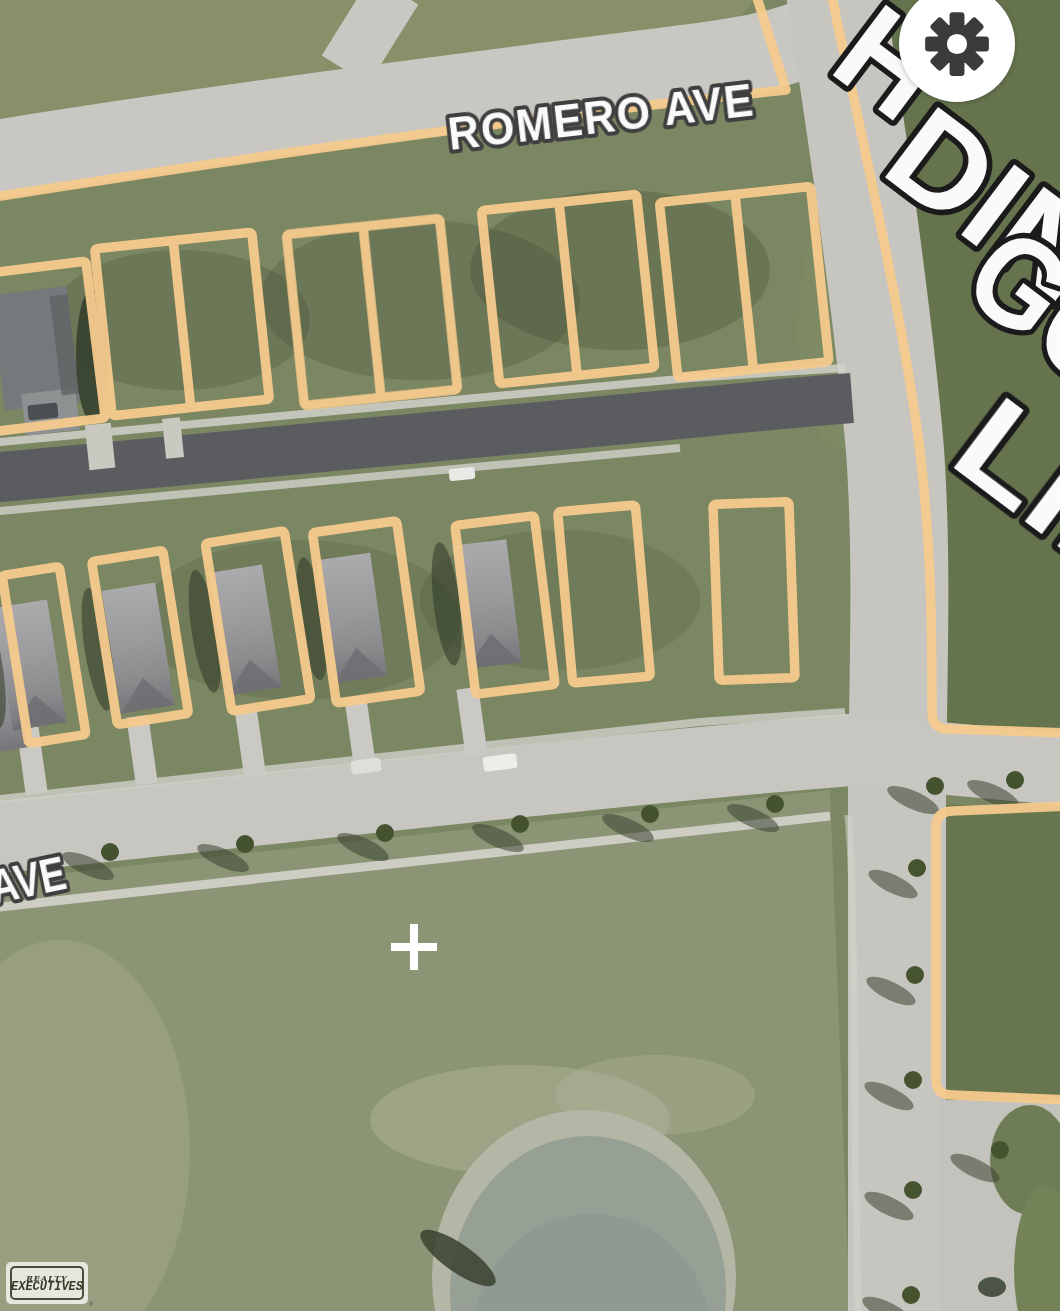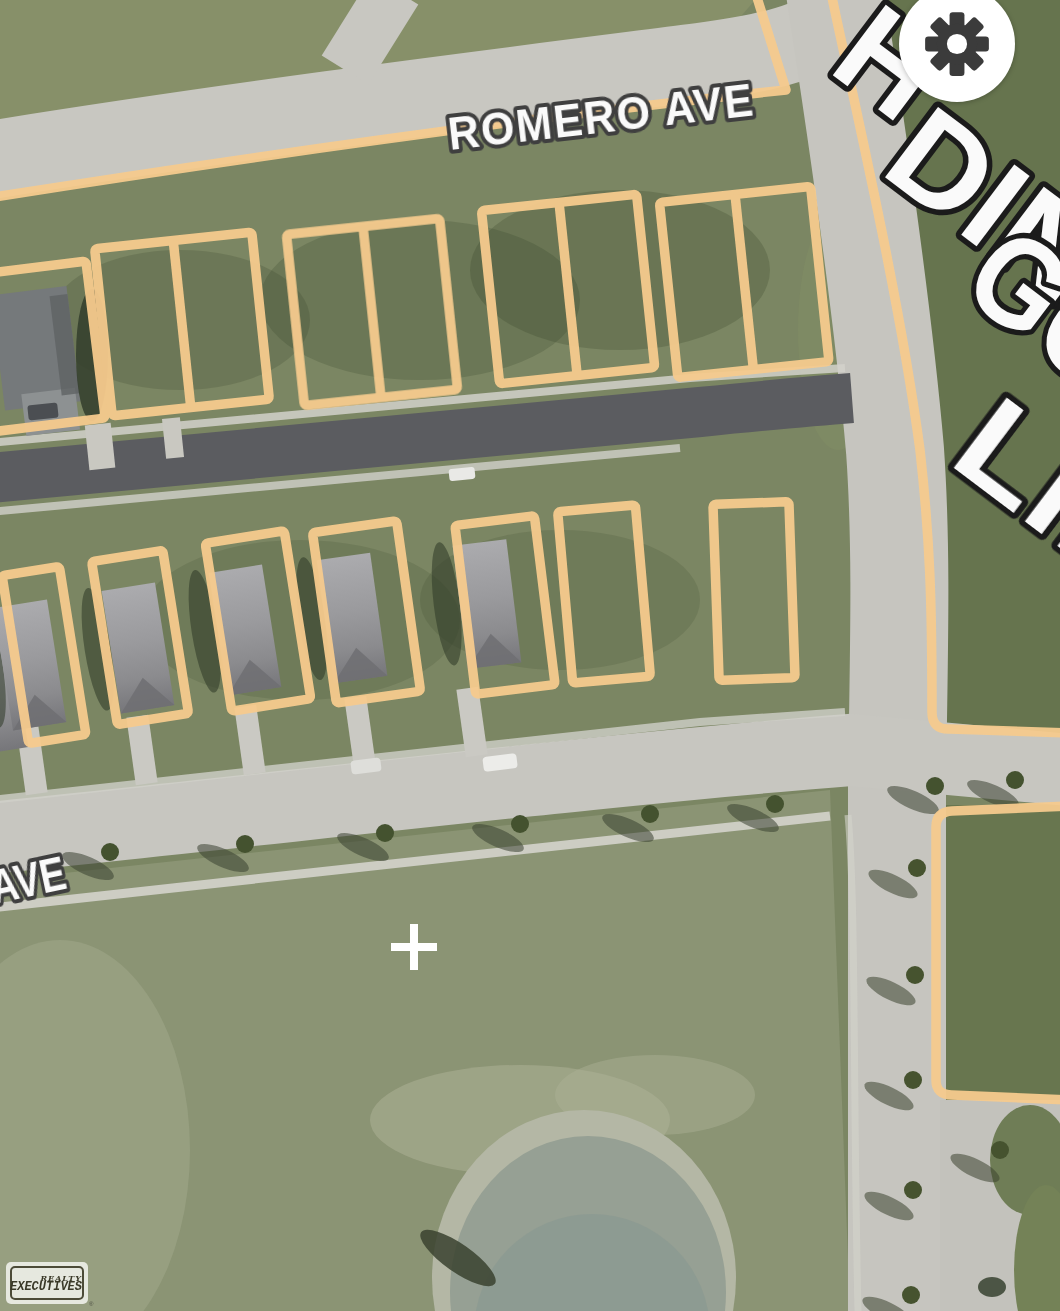--- a/index.html
+++ b/index.html
@@ -11,21 +11,21 @@
     border-radius:50%;background:#fff;box-shadow:0 1px 5px rgba(0,0,0,.25);
     display:flex;align-items:center;justify-content:center;cursor:pointer;}
   
   #crosshair{position:absolute;left:391px;top:924px;width:46px;height:46px;}
   #crosshair .h{position:absolute;left:0;top:19px;width:46px;height:8px;background:#fff;}
   #crosshair .v{position:absolute;left:19px;top:0;width:8px;height:46px;background:#fff;}
   
   #watermark{position:absolute;left:6px;top:1262px;width:82px;height:42px;
     background:rgba(250,250,246,.8);border-radius:5px;}
   #watermark .frame{position:absolute;inset:4px;border:2px solid #4c4b38;border-radius:5px;
-    display:flex;flex-direction:column;align-items:flex-end;justify-content:center;
+    display:flex;flex-direction:column;align-items:center;justify-content:center;
     font-family:"DejaVu Serif",serif;font-style:italic;font-weight:bold;color:#3a3928;}
   #watermark .l1{font-size:8px;letter-spacing:1px;line-height:9px;}
   #watermark .l2{font-size:12px;letter-spacing:0;line-height:9px;font-family:Liberation Mono, monospace;}
   #watermark .reg{position:absolute;left:83px;top:39px;font-size:6px;color:rgba(70,70,60,.9);
     font-family:"Liberation Sans",sans-serif;}
   text{font-family:"Liberation Sans",sans-serif;font-weight:bold;}
 </style>
 </head>
 <body>
 

